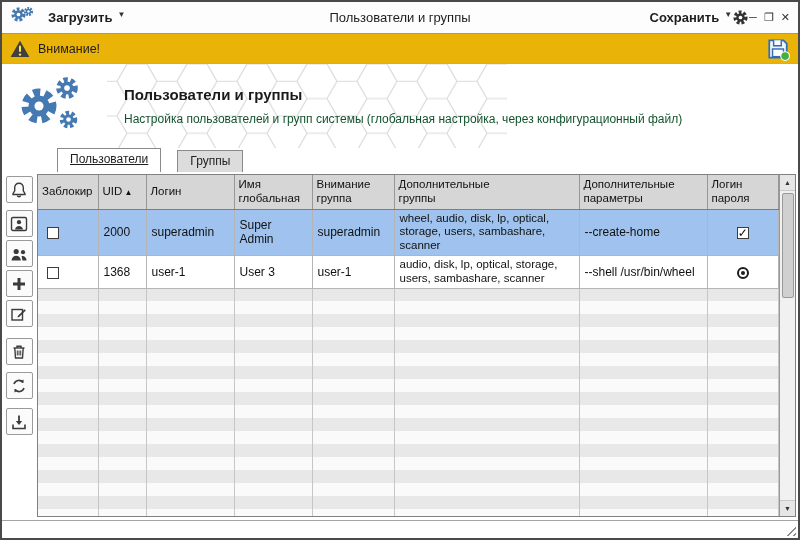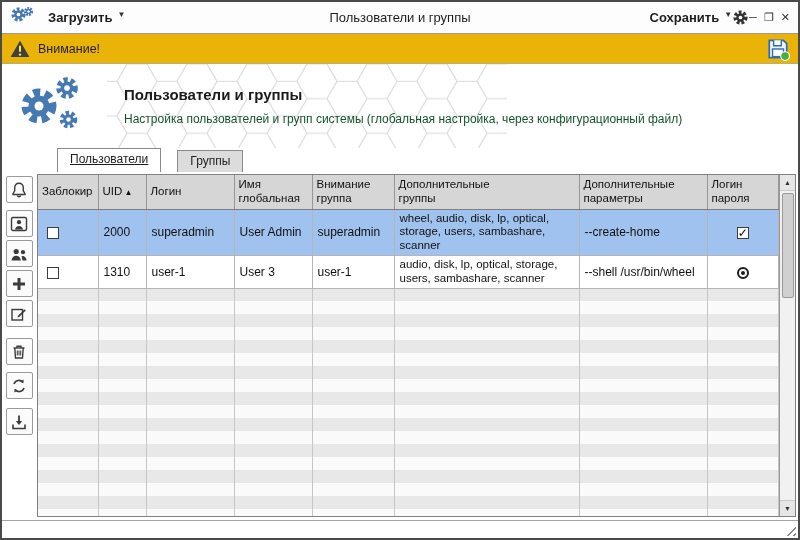--- a/index.html
+++ b/index.html
@@ -290,29 +290,29 @@
 параметры</th>
                 <th>Логин
 пароля</th>
               </tr>
           </thead>
           <tbody>
               <tr class="selected">
                 <td class="col-lock"><span class="cb"></span></td>
                 <td>2000</td>
                 <td>superadmin</td>
-                <td>User Admin</td>
+                <td>Super Admin</td>
                 <td>superadmin</td>
                 <td class="col-groups">wheel, audio, disk, lp, optical, storage, users, sambashare, scanner</td>
                 <td class="col-params">--create-home</td>
                 <td class="col-status"><span class="cb checked" style="margin-left: 0px;"></span></td>
               </tr>
               <tr>
                 <td class="col-lock"><span class="cb"></span></td>
-                <td>1310</td>
+                <td>1368</td>
                 <td>user-1</td>
                 <td>User 3</td>
                 <td>user-1</td>
                 <td class="col-groups">audio, disk, lp, optical, storage, users, sambashare, scanner</td>
                 <td class="col-params">--shell /usr/bin/wheel</td>
                 <td class="col-status"><span class="radio"></span></td>
               </tr>
               <tr class="empty odd">
                 <td></td>
                 <td></td>

